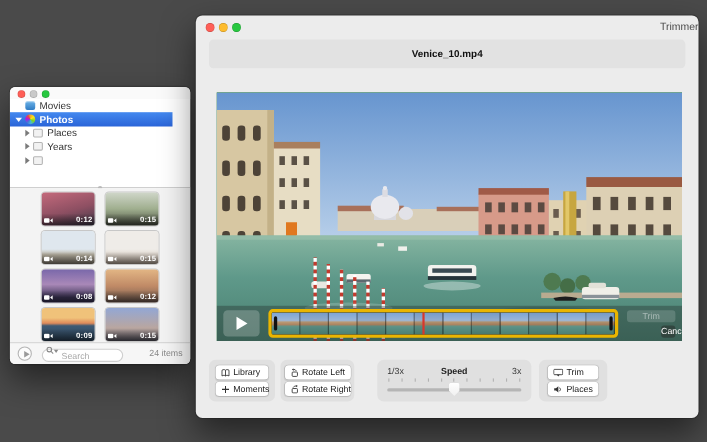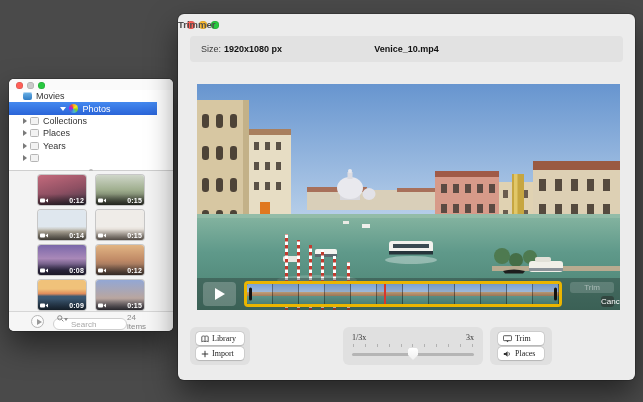--- a/index.html
+++ b/index.html
@@ -11,21 +11,21 @@
   #browser { left:9px; top:79px; width:164px; height:252px; background:#fff; border-radius:5px; overflow:hidden; }
   #browser .titlebar { position:absolute; top:0; left:0; right:0; height:11px; background:#fafafa; }
   .tl { position:absolute; border-radius:50%; }
   #browser .tl { width:7px; height:7px; top:3px; box-shadow:inset 0 0 0 .5px rgba(0,0,0,.2); }
   #browser .tl.red { left:7px; background:#ff5f57; }
   #browser .tl.mid { left:18px; background:#c9c9c9; }
   #browser .tl.grn { left:29px; background:#28c840; }
 
   #browser .list { position:absolute; top:11px; left:0; right:16px; height:80px; overflow:hidden; background:#fff; }
   .srow { height:12.4px; display:flex; align-items:center; font-size:9px; color:#333; }
-  .srow.sel { background:linear-gradient(#4489ef,#2a64d8); color:#fff; font-weight:normal;justify-content:center; }
+  .srow.sel { background:linear-gradient(#4489ef,#2a64d8); color:#fff; font-weight:bold; }
   .disc-r { width:0; height:0; border-left:4px solid #7a7a7a; border-top:3px solid transparent; border-bottom:3px solid transparent; margin:0 3px 0 14px; flex:0 0 auto; }
   .disc-d { width:0; height:0; border-top:4px solid #fff; border-left:3px solid transparent; border-right:3px solid transparent; margin:0 3px 0 5px; flex:0 0 auto; }
   .ic-movies { width:9px; height:8px; border-radius:2px; background:linear-gradient(#6db3e8,#2f7cc4); margin:0 4px 0 14px; flex:0 0 auto; box-shadow:inset 0 1px 0 rgba(255,255,255,.5); }
   .ic-photos { width:9px; height:9px; border-radius:50%; margin:0 4px 0 0; flex:0 0 auto;
     background:conic-gradient(#f5a623,#f8e71c 55deg,#7ed321 115deg,#44b9d6 170deg,#4a6fd9 225deg,#bd10e0 280deg,#e64c3c 330deg,#f5a623); }
   .ic-album { width:9px; height:8px; border-radius:1.5px; background:#f2f2f2; border:1px solid #b5b5b5; margin:0 4px 0 0; flex:0 0 auto; }
   .splitter { position:absolute; top:91px; left:0; right:0; height:1px; background:#cfcfcf; }
   .splitter .knob { position:absolute; left:50%; top:-1.5px; width:4px; height:4px; border-radius:50%; background:#b9b9b9; transform:translateX(-50%); }
 
   #browser .grid { position:absolute; top:92px; left:0; right:0; height:140px; background:#f3f3f3;
@@ -36,38 +36,38 @@
   .thumb .cam { position:absolute; left:2px; bottom:2px; z-index:2; }
   .t1 { background:linear-gradient(165deg,#c46a7c,#8d4f62 55%,#3d3848); }
   .t2 { background:linear-gradient(180deg,#cfd6c9,#9fae8e 50%,#4a4f42); }
   .t3 { background:linear-gradient(180deg,#dfe7ee 55%,#b9b2a2 72%,#8e8678); }
   .t4 { background:linear-gradient(180deg,#efece8 55%,#ddd4ca 75%,#b7a89a); }
   .t5 { background:linear-gradient(180deg,#7a68aa,#a988b8 45%,#3a3354 85%); }
   .t6 { background:linear-gradient(180deg,#e2b584,#c08a66 50%,#6f5a50); }
   .t7 { background:linear-gradient(180deg,#f0c27a 30%,#e08a5a 46%,#3e5a74 54%,#2c4258); }
   .t8 { background:linear-gradient(180deg,#93a7d4,#b9a6a0 60%,#5d5a66); }
 
-  #browser .footer { position:absolute; left:0; right:0; bottom:0; height:20px; background:#f6f6f6; border-top:1px solid #d6d6d6; display:flex; align-items:center; padding:0 22px; }
+  #browser .footer { position:absolute; left:0; right:0; bottom:0; height:20px; background:#f6f6f6; border-top:1px solid #d6d6d6; display:flex; align-items:center; padding:0 7px; }
   .playcirc { width:13px; height:13px; border-radius:50%; background:#fcfcfc; border:1px solid #b5b5b5; position:relative; flex:0 0 auto; }
   .playcirc::after { content:""; position:absolute; left:4.5px; top:3px; border-left:5px solid #9a9a9a; border-top:3.5px solid transparent; border-bottom:3.5px solid transparent; }
   .searchwrap { position:relative; margin-left:9px; }
   .searchwrap input { width:74px; height:12px; border:1px solid #cfcfcf; border-radius:6px; background:#fff; font-size:8px; color:#555; padding:0 3px 0 17px; outline:none; font-family:"Liberation Sans",sans-serif; }
   .searchwrap input::placeholder { color:#a8a8a8; }
   .searchwrap .mag { position:absolute; left:4px; top:2.5px; }
   .searchwrap .chev { position:absolute; left:11px; top:5px; width:0; height:0; border-top:3px solid #8a8a8a; border-left:2px solid transparent; border-right:2px solid transparent; }
   .itemscount { margin-left:auto; font-size:8px; color:#8a8a8a; }
 
   
   #trimmer { left:178px; top:14px; width:457px; height:366px; background:#ececec; border-radius:6px; overflow:hidden; }
   #trimmer .titlebar { position:absolute; top:0; left:0; right:0; height:22px; }
   #trimmer .tl { width:7.5px; height:7.5px; top:7px; box-shadow:inset 0 0 0 .5px rgba(0,0,0,.2); }
   #trimmer .tl.red { left:9px; background:#ff5f57; }
   #trimmer .tl.mid { left:21px; background:#febc2e; }
   #trimmer .tl.grn { left:33px; background:#28c840; }
-  .wtitle { position:absolute; left:0; right:0; top:0; height:22px; line-height:22px; text-align:left; font-size:9.5px; color:#4c4c4c;font-weight:bold; }
+  .wtitle { position:absolute; left:0; right:0; top:0; height:22px; line-height:22px; text-align:right; font-size:9.5px; color:#4c4c4c; }
 
   .infobar { position:absolute; left:12px; top:22px; width:433px; height:26px; background:#e2e2e2; border-radius:4px; font-size:9px; color:#3a3a3a; }
   .infobar .left { position:absolute; left:11px; top:0; height:26px; display:flex; align-items:center; gap:3px; }
   .infobar .mid { position:absolute; left:0; right:0; top:0; height:26px; display:flex; align-items:center; justify-content:center; }
   .infobar .right { position:absolute; right:11px; top:0; height:26px; display:flex; align-items:center; gap:3px; }
   .infobar b { color:#111; }
 
   .video { position:absolute; left:19px; top:70px; width:423px; height:226px; background:#274; overflow:hidden; }
   .video svg { position:absolute; inset:0; display:block; }
   .playerbar { position:absolute; left:0; right:0; bottom:0; height:32px; background:rgba(38,48,44,.38); display:flex; align-items:center; padding:0 6px; }
@@ -79,21 +79,21 @@
     background:linear-gradient(180deg,#7ca3d6 0%,#9db8d8 38%,#bd9d78 42%,#a8805e 58%,#5d948a 62%,#4c8073 100%); }
   .frame.alt { filter:brightness(.94); }
   .handle { position:absolute; top:50%; transform:translateY(-50%); width:3px; height:13px; border-radius:2px; background:#111; z-index:3; }
   .handle.l { left:2px; } .handle.r { right:2px; }
   .playhead { position:absolute; top:-3px; bottom:-3px; width:2px; background:#d8372c; z-index:2; }
   .ovlbtns { width:44px; display:flex; flex-direction:column; gap:3px; flex:0 0 auto; }
   .ovlbtn { height:11px; border-radius:3px; font-size:8px; line-height:11px; text-align:center; }
   .ovlbtn.trim { background:rgba(255,255,255,.16); color:rgba(255,255,255,.45); }
   .ovlbtn.cancel { background:rgba(46,58,52,.72); color:#fff;margin-left:31px; }
 
-  .group { position:absolute; top:313px; height:38px; background:#e0e0e0; border-radius:6px;font-family:Liberation Serif, serif; }
+  .group { position:absolute; top:313px; height:38px; background:#e0e0e0; border-radius:6px; }
   .g1 { left:12px; width:60px; } .g2 { left:77px; width:67px; } .g3 { left:165px; width:140px; }
   .g4 { left:312px; width:62px; } .g5 { left:380px; width:70px; }
   .tbtn { position:absolute; left:50%; transform:translateX(-50%); height:13px; background:#fff; border-radius:3.5px;
     box-shadow:0 0 0 .5px rgba(0,0,0,.14), 0 .5px 1px rgba(0,0,0,.12);
     display:flex; align-items:center; padding:0 5px; gap:3px; font-size:8px; color:#222; white-space:nowrap; }
   .tbtn.row1 { top:5px; } .tbtn.row2 { top:20px; }
   .g1 .tbtn { width:48px; } .g2 .tbtn { width:60px; } .g4 .tbtn { width:46px; } .g5 .tbtn.exp { width:56px; }
   .tbtn svg { flex:0 0 auto; }
 
   .g3 .lab { position:absolute; top:6px; font-size:8px; color:#333; }
@@ -126,25 +126,20 @@
       <span>Movies</span>
     </div>
     <div class="srow sel">
       <span class="disc-d"></span>
       <span class="ic-photos"></span>
       <span>Photos</span>
     </div>
     <div class="srow">
       <span class="disc-r"></span>
       <span class="ic-album"></span>
-      <span>Collections</span>
-    </div>
-    <div class="srow">
-      <span class="disc-r"></span>
-      <span class="ic-album"></span>
       <span>Places</span>
     </div>
     <div class="srow">
       <span class="disc-r"></span>
       <span class="ic-album"></span>
       <span>Years</span>
     </div>
     <div class="srow">
       <span class="disc-r"></span>
       <span class="ic-album"></span>
@@ -229,24 +224,20 @@
 
 <div class="window" id="trimmer">
   <div class="titlebar">
     <span class="tl red"></span>
     <span class="tl mid"></span>
     <span class="tl grn"></span>
     <div class="wtitle">Trimmer</div>
   </div>
 
   <div class="infobar">
-    <span class="left">
-      <span>Size:</span>
-      <b>1920x1080 px</b>
-    </span>
     <span class="mid">
         <b>Venice_10.mp4</b>
       </span>
   </div>
 
   <div class="video">
     <svg width="423" height="226" viewBox="0 0 423 226" preserveAspectRatio="none">
       <defs>
         <linearGradient id="sky" x1="0" y1="0" x2="0" y2="1">
             <stop offset="0" stop-color="#6795cf"></stop>
@@ -427,27 +418,46 @@
     <div class="tbtn row1">
       <svg width="8" height="8" viewBox="0 0 10 10">
           <path d="M1 2 C2.5 1 4 1 5 2 C6 1 7.5 1 9 2 V8.5 C7.5 7.5 6 7.5 5 8.5 C4 7.5 2.5 7.5 1 8.5 Z M5 2 V8.5" fill="none" stroke="#333" stroke-width="1"></path>
         </svg>
       <span>Library</span>
     </div>
     <div class="tbtn row2">
       <svg width="8" height="8" viewBox="0 0 10 10">
           <path d="M5 1v8M1 5h8" stroke="#333" stroke-width="1.2" fill="none"></path>
         </svg>
-      <span>Import</span>
-    </div>
-  </div>
-
+      <span>Moments</span>
+    </div>
+  </div>
+
+  <div class="group g2">
+    <div class="tbtn row1">
+      <svg width="8" height="8" viewBox="0 0 10 10">
+          <rect x="2" y="4" width="6" height="5" rx="1" fill="none" stroke="#333" stroke-width="1"></rect>
+          <path d="M7 3 A4 4 0 0 0 3 1" fill="none" stroke="#333" stroke-width="1"></path>
+          <path d="M3.5 0 L2.2 1.1 3.6 2.2" fill="none" stroke="#333" stroke-width="1"></path>
+        </svg>
+      <span>Rotate Left</span>
+    </div>
+    <div class="tbtn row2">
+      <svg width="8" height="8" viewBox="0 0 10 10">
+          <rect x="2" y="4" width="6" height="5" rx="1" fill="none" stroke="#333" stroke-width="1"></rect>
+          <path d="M3 3 A4 4 0 0 1 7 1" fill="none" stroke="#333" stroke-width="1"></path>
+          <path d="M6.5 0 L7.8 1.1 6.4 2.2" fill="none" stroke="#333" stroke-width="1"></path>
+        </svg>
+      <span>Rotate Right</span>
+    </div>
+  </div>
 
   <div class="group g3">
     <span class="lab min">1/3x</span>
+    <span class="lab name">Speed</span>
     <span class="lab max">3x</span>
     <div class="ticks">
         <span></span>
         <span></span>
         <span></span>
         <span></span>
         <span></span>
         <span></span>
         <span></span>
         <span></span>

